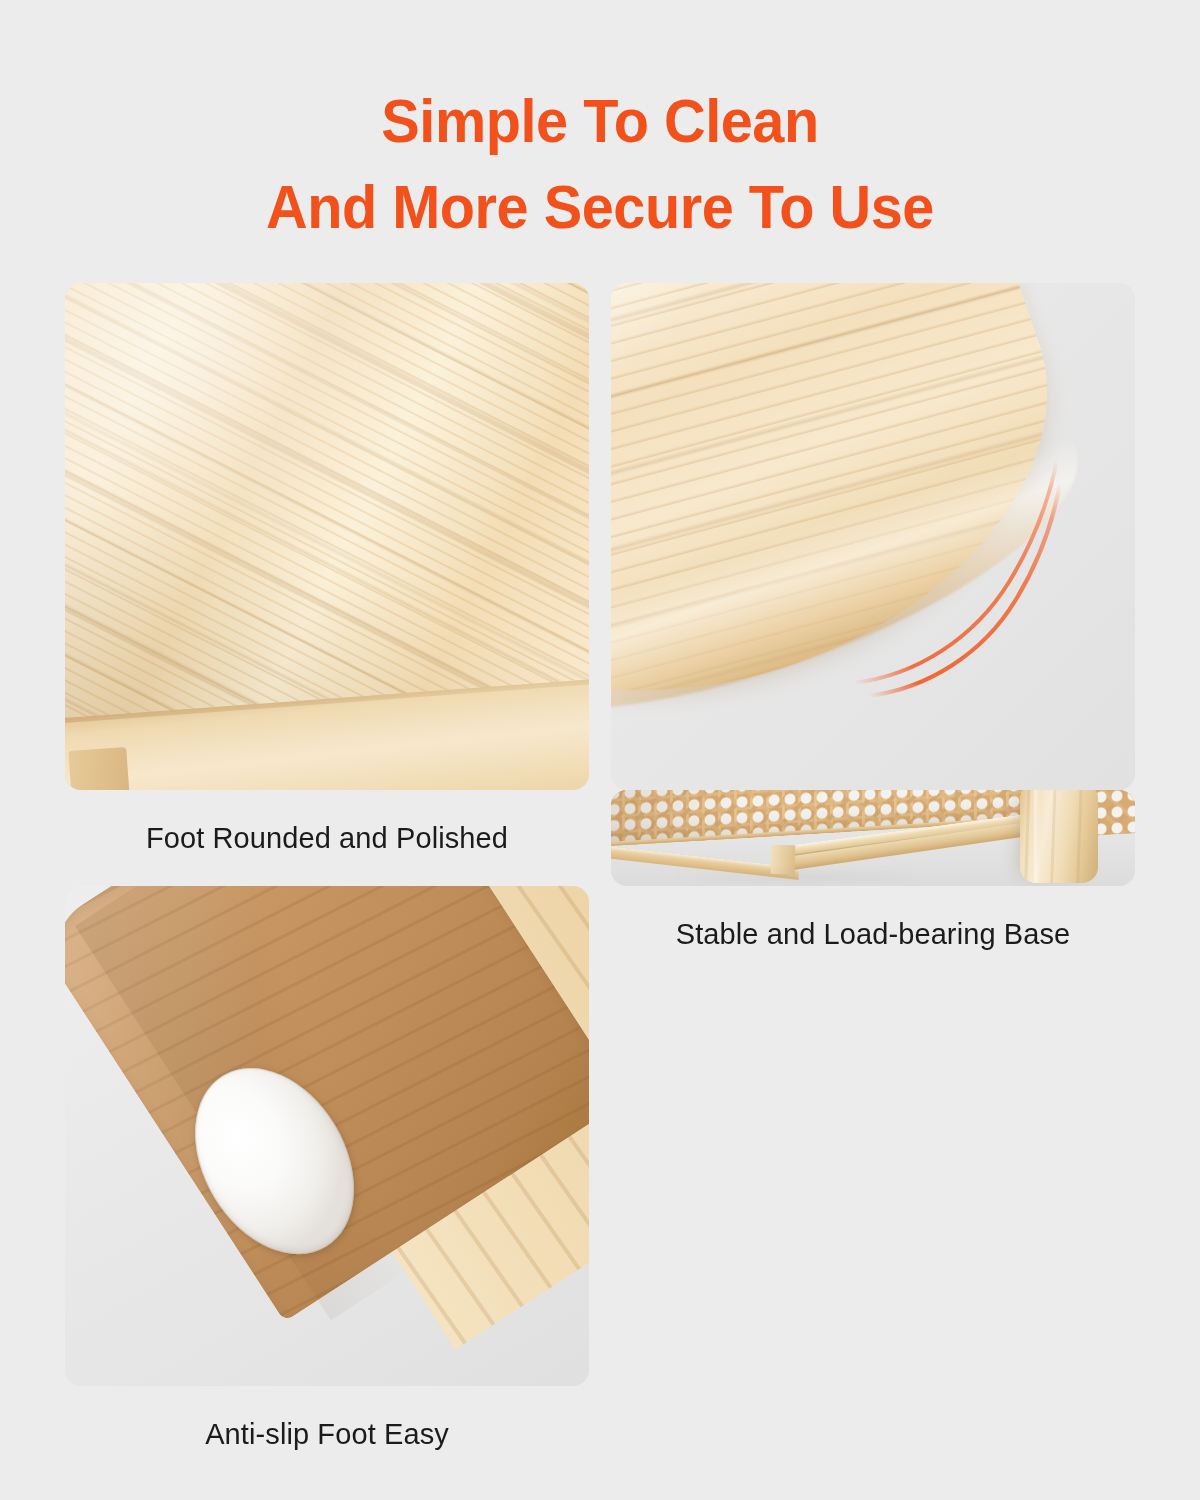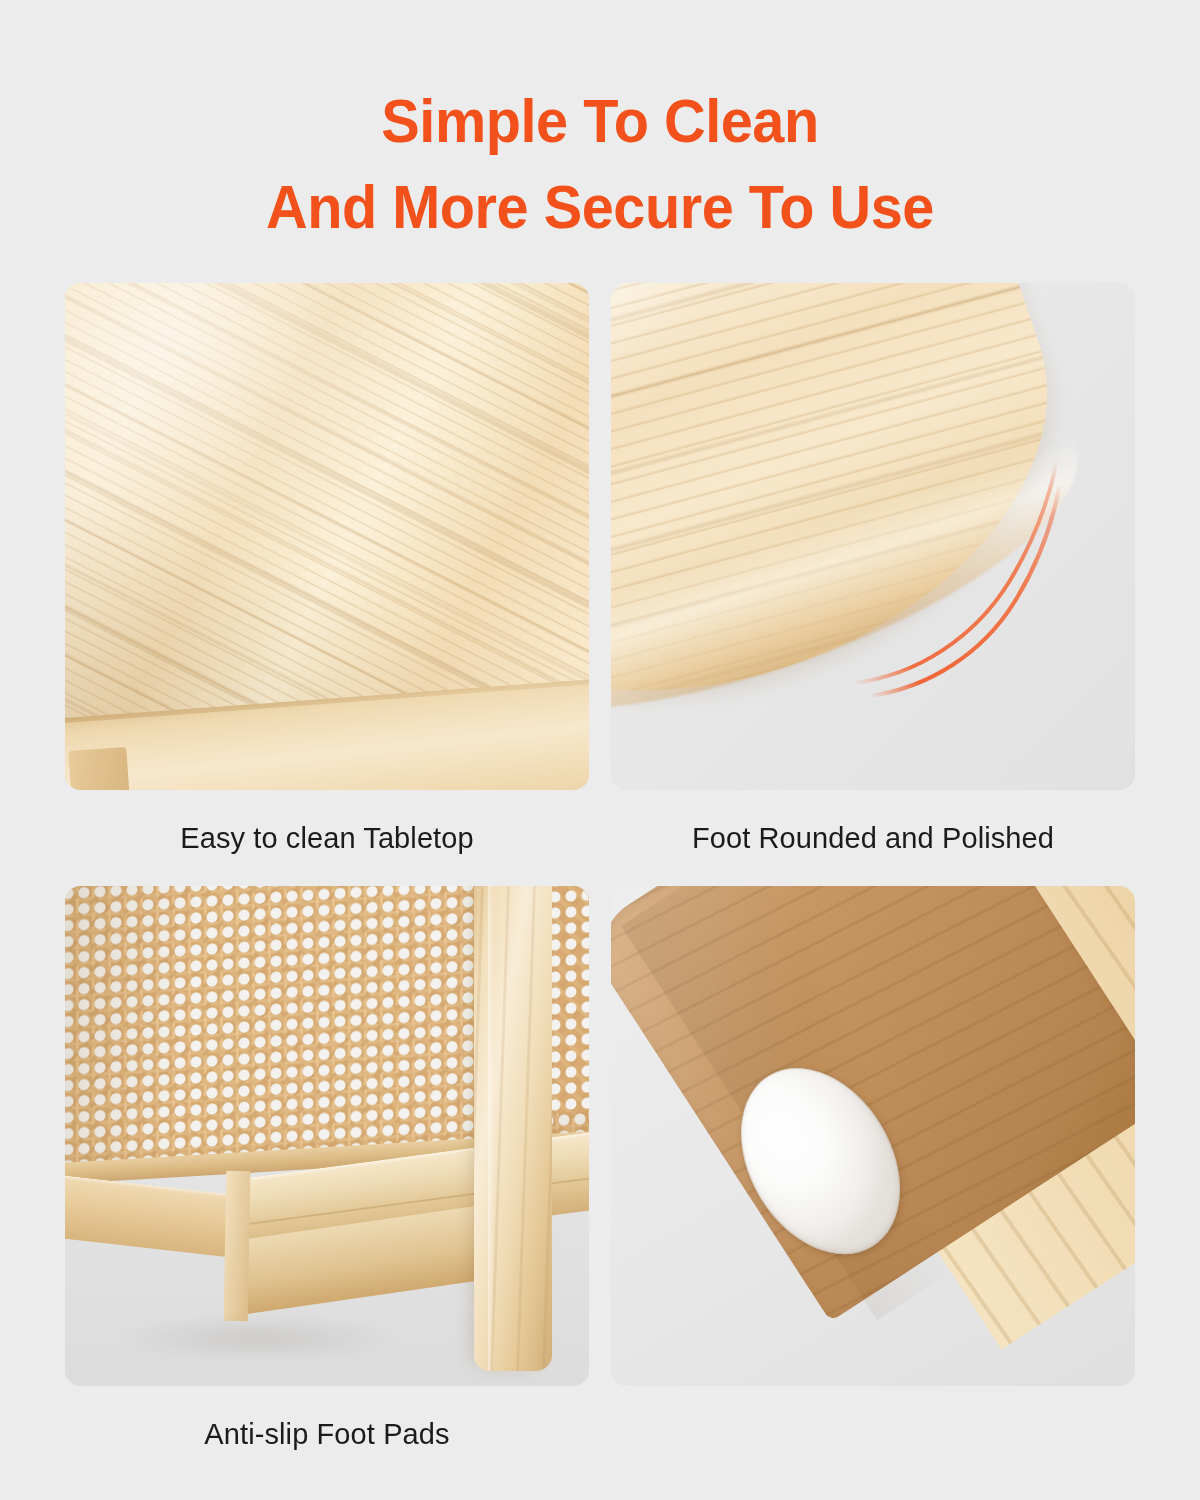--- a/index.html
+++ b/index.html
@@ -428,21 +428,20 @@
               <stop offset="92%" stop-color="#F2511B" stop-opacity="0.35"></stop>
               <stop offset="100%" stop-color="#F2511B" stop-opacity="0"></stop>
             </linearGradient>
           </defs>
           <path d="M 258 413 C 318 405 372 370 404 318 C 430 276 442 238 449 201" fill="none" stroke="url(#arcfade)" stroke-width="4.2" stroke-linecap="round"></path>
           <path d="M 243 400 C 307 392 364 354 398 299 C 425 255 438 216 446 178" fill="none" stroke="url(#arcfade2)" stroke-width="4.0" stroke-linecap="round"></path>
         </svg>
       </div>
     </div>
 
-    <div class="caption">Easy to clean Tabletop</div>
     <div class="caption">Foot Rounded and Polished</div>
 
     <div class="cell">
       <div class="panel p-rattan">
         <div class="floor"></div>
         <div class="cane"></div>
         <div class="cane-shade"></div>
         <div class="rail-thin"></div>
         <div class="apron-left"></div>
         <div class="apron-right"></div>
@@ -460,16 +459,17 @@
         <div class="bg"></div>
         <div class="legside"></div>
         <div class="endface"></div>
         <div class="endface-hi"></div>
         <div class="edge-shadow"></div>
         <div class="pad"></div>
         <div class="pad-edge"></div>
       </div>
     </div>
 
-    <div class="caption">Anti-slip Foot Pads</div>
+    <div class="caption">Stable and Load-bearing Base</div>
+    <div class="caption">Anti-slip Foot Easy</div>
 
   </div>
 </div>
 
 </body></html>

